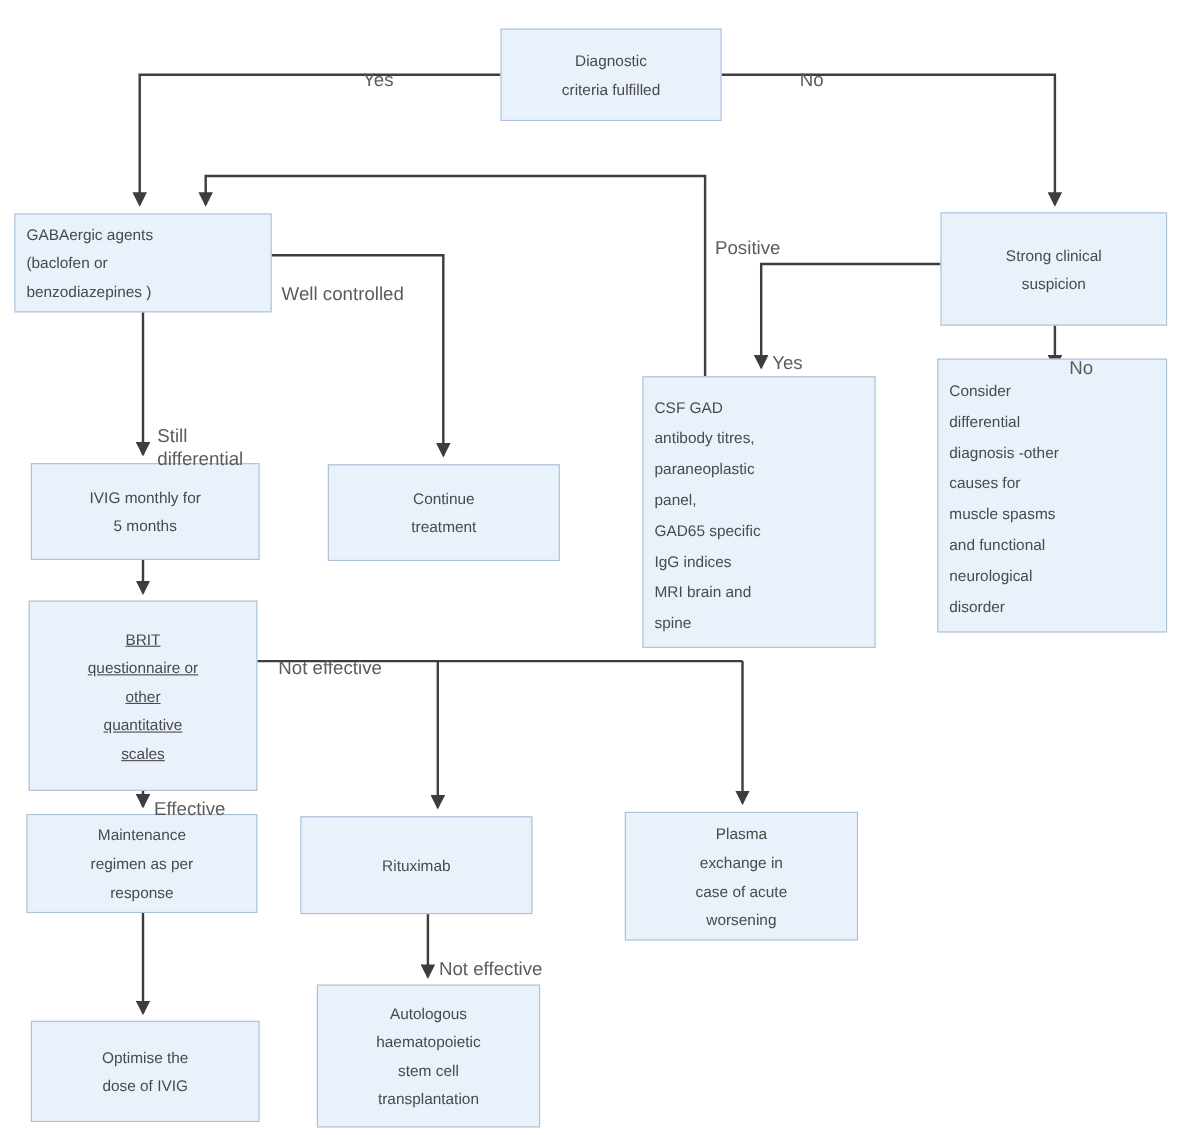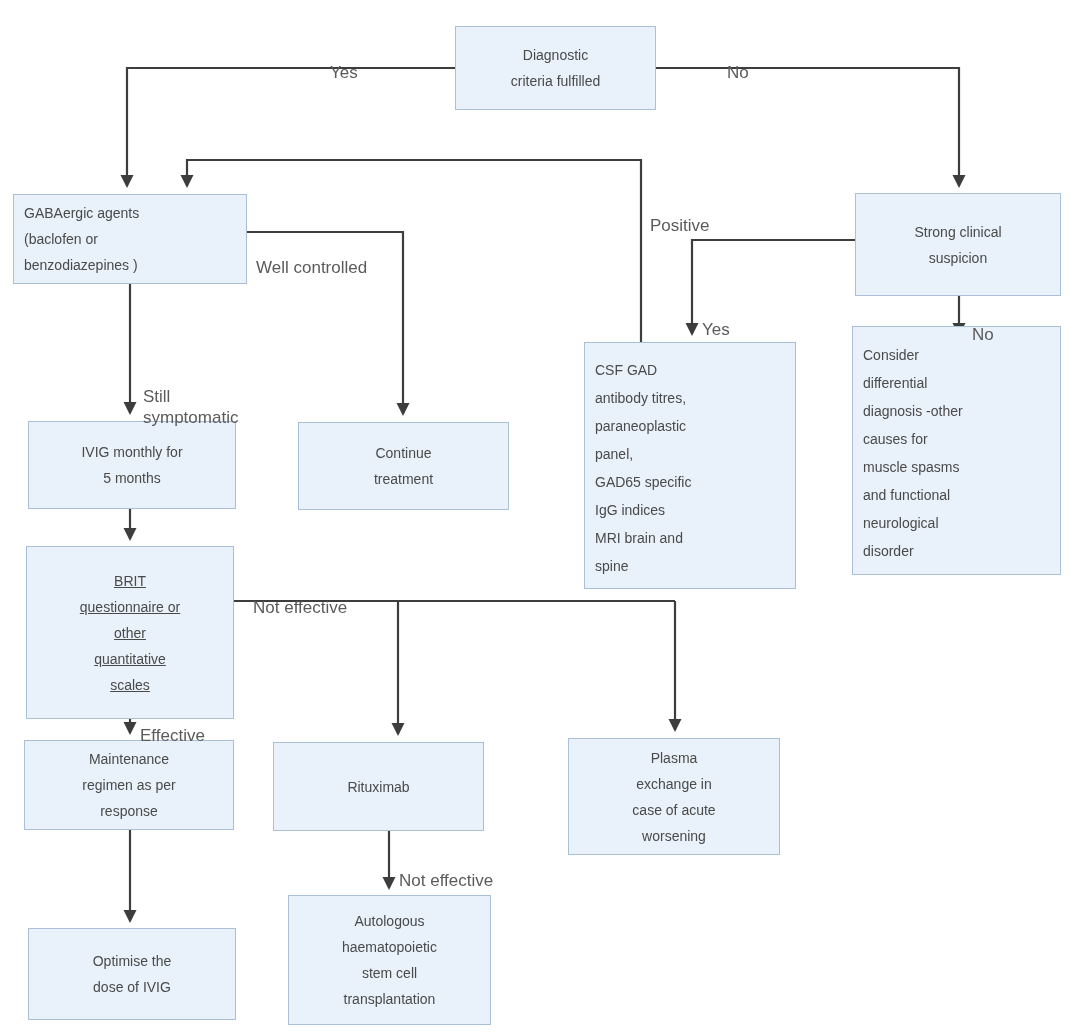--- a/index.html
+++ b/index.html
@@ -181,21 +181,21 @@
   <div class="edge-label" style="left:727px; top:41px;">
     <span>No</span>
   </div>
 
   <div class="edge-label" style="left:256px; top:236px;">
     <span>Well controlled</span>
   </div>
 
   <div class="edge-label" style="left:143px; top:365px;">
     <span>Still
-symptomatic</span>
+differential</span>
   </div>
 
   <div class="edge-label" style="left:650px; top:194px;">
     <span>Positive</span>
   </div>
 
   <div class="edge-label" style="left:702px; top:298px;">
     <span>Yes</span>
   </div>
 

